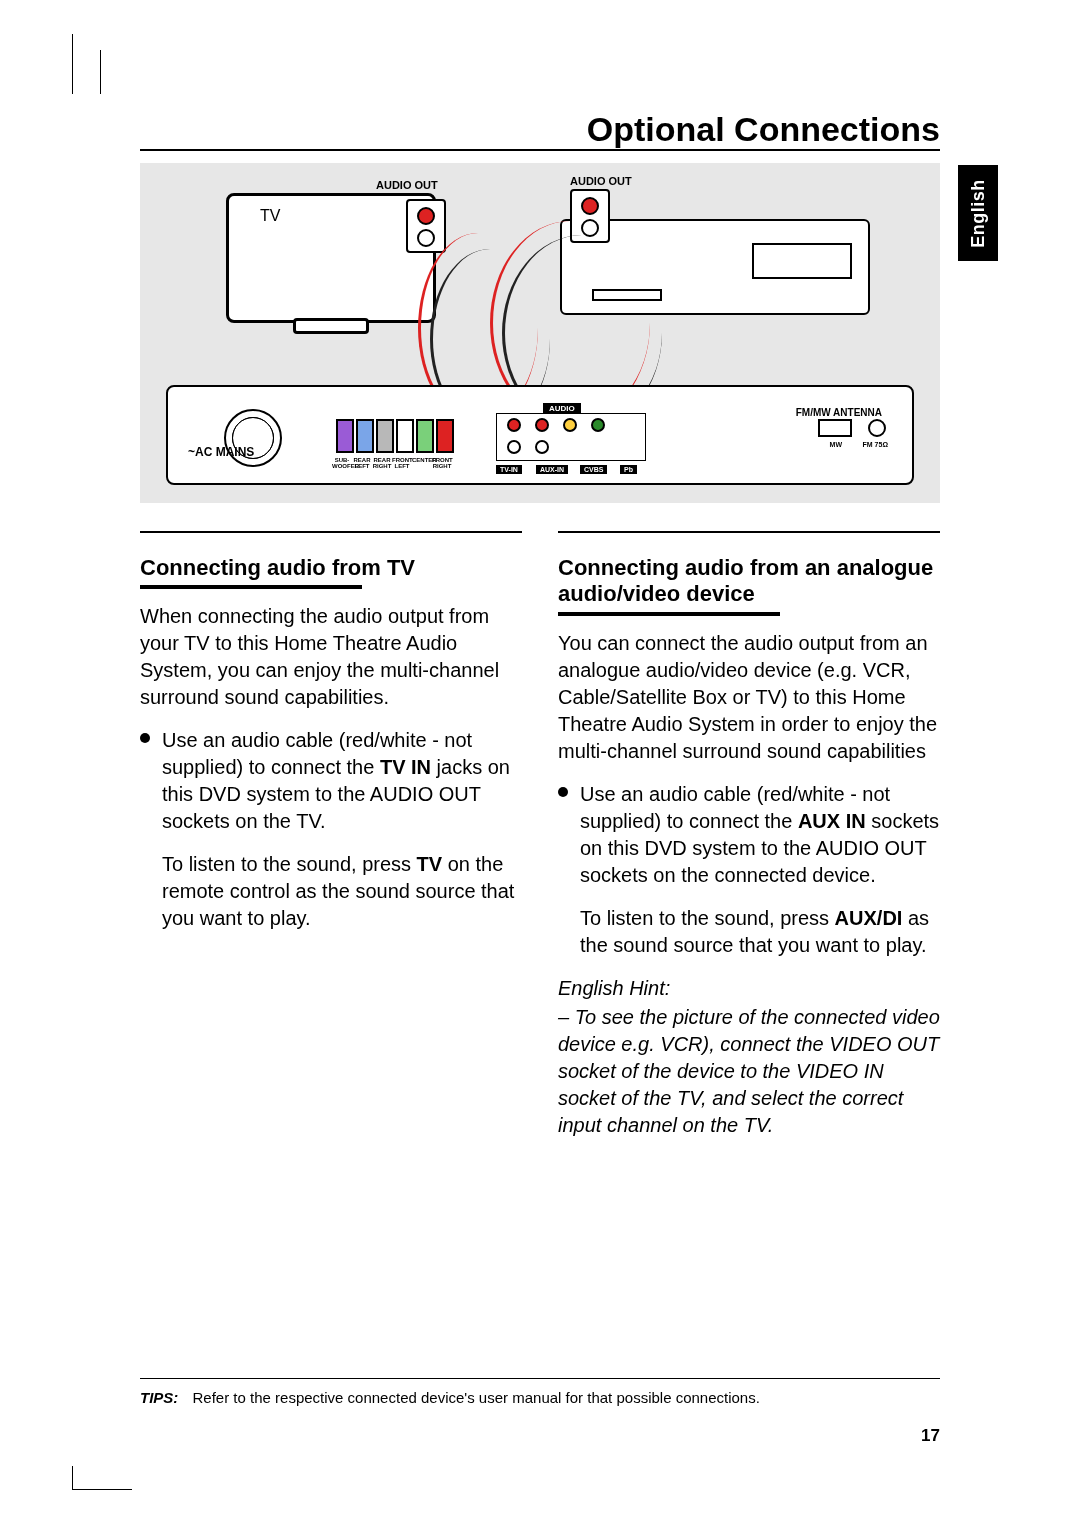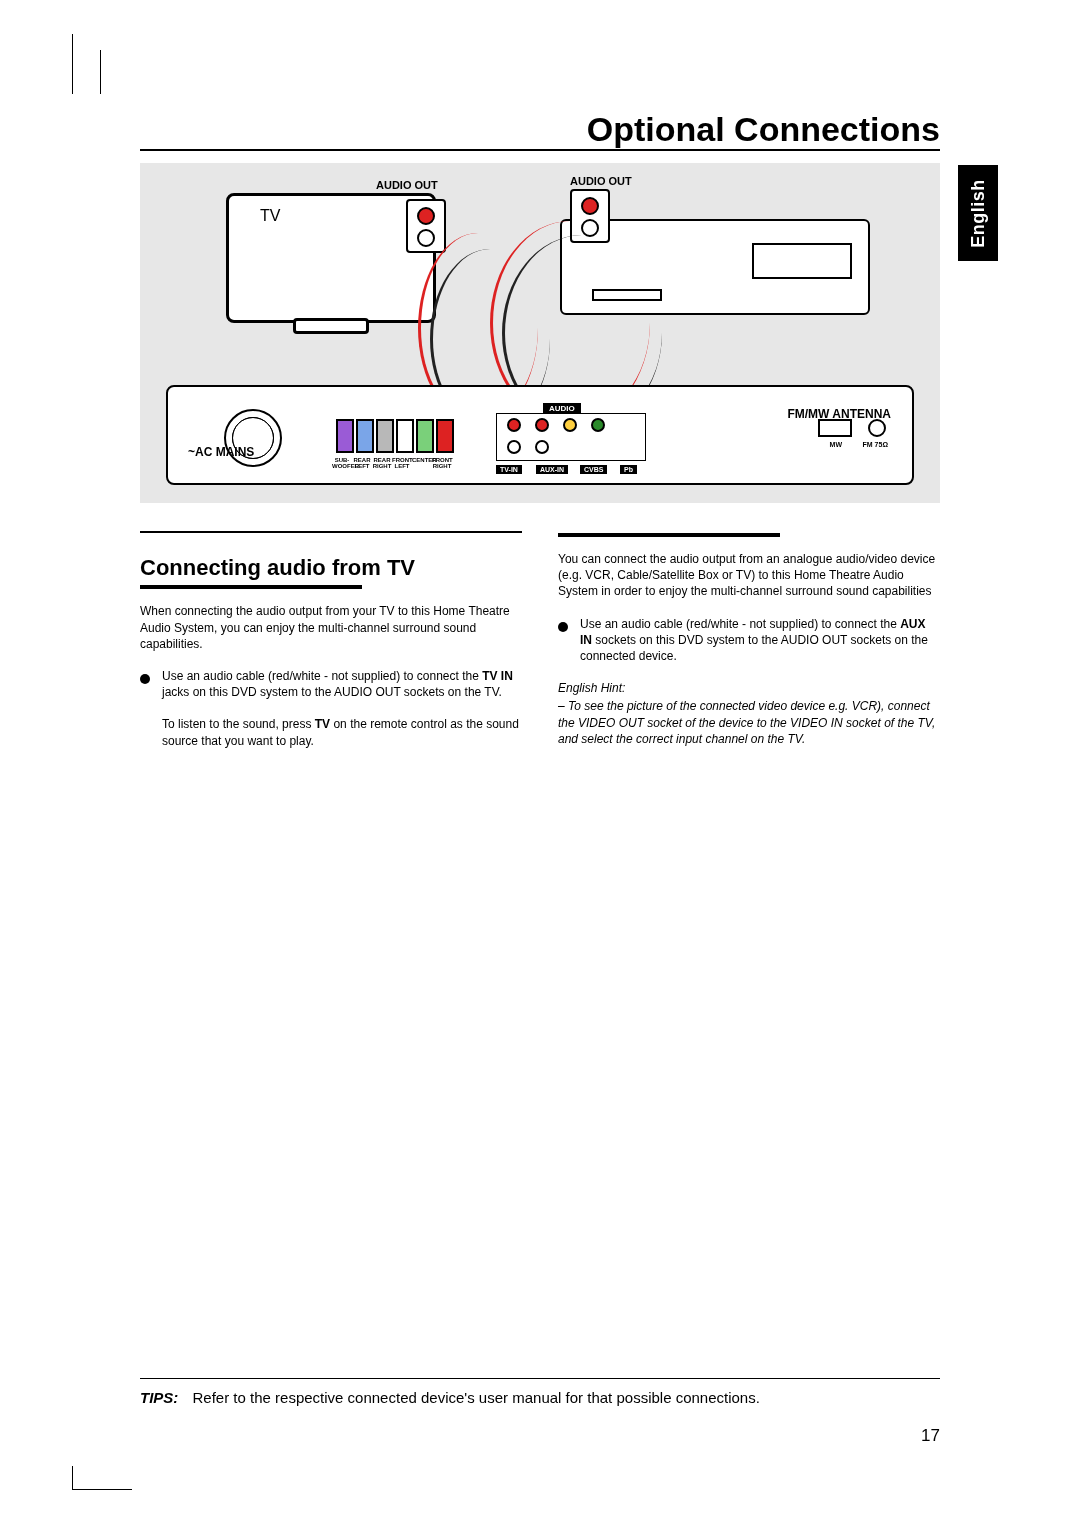--- a/index.html
+++ b/index.html
@@ -89,21 +89,21 @@
   .audio-group{position:absolute;left:328px;top:26px;width:150px;height:48px;border:1px solid #000;}
   .audio-group .row{position:absolute;display:flex;gap:14px;left:10px;}
   .jack{width:14px;height:14px;border:2px solid #000;border-radius:50%;}
   .jack.r{background:#d22;} .jack.w{background:#fff;}
   .jack.y{background:#ffd040;} .jack.g{background:#2a8a2a;}
   .audio-lbl{position:absolute;left:375px;top:16px;font-size:8px;font-weight:700;background:#000;color:#fff;padding:1px 6px;}
   .tvau-lbl{position:absolute;left:328px;top:78px;font-size:7px;font-weight:700;background:#000;color:#fff;padding:1px 4px;}
   .aux-lbl{position:absolute;left:368px;top:78px;font-size:7px;font-weight:700;background:#000;color:#fff;padding:1px 4px;}
   .cvbs-lbl{position:absolute;left:412px;top:78px;font-size:7px;font-weight:700;background:#000;color:#fff;padding:1px 4px;}
   .pb-lbl{position:absolute;left:452px;top:78px;font-size:7px;font-weight:700;background:#000;color:#fff;padding:1px 4px;}
-  .ant{position:absolute;right:21px;top:20px;font-size:12px;font-weight:700;}
+  .ant{position:absolute;right:30px;top:20px;font-size:10px;font-weight:700;}
   .ant-box{position:absolute;right:60px;top:32px;width:34px;height:18px;border:2px solid #000;}
   .coax{position:absolute;right:26px;top:32px;width:18px;height:18px;border:2px solid #000;border-radius:50%;}
   .mw{position:absolute;right:70px;top:54px;font-size:7px;font-weight:700;}
   .fm{position:absolute;right:24px;top:54px;font-size:7px;font-weight:700;}
   
   .cable{position:absolute;border:3px solid;border-radius:60%;background:transparent;}
   .c1{left:278px;top:70px;width:120px;height:190px;border-color:#d22;border-right:none;border-top:none;}
   .c2{left:290px;top:86px;width:120px;height:180px;border-color:#222;border-right:none;border-top:none;}
   .c3{left:350px;top:58px;width:160px;height:204px;border-color:#d22;border-left:none;border-top:none;transform:scaleX(-1);}
   .c4{left:362px;top:72px;width:160px;height:196px;border-color:#222;border-left:none;border-top:none;transform:scaleX(-1);}
@@ -121,21 +121,21 @@
     margin-bottom: 2px;
     line-height: 1.2;
   }
   .sect-rule {
     height: 6px;
     border-bottom: 4px solid #000;
     margin-bottom: 14px;
     width: 58%;
   }
   .col p {
-    font-size: 12px;
+    font-size: 20px;
     line-height: 1.35;
     margin-bottom: 16px;
   }
   .bullet {
     position: relative;
     padding-left: 22px;
   }
   .bullet::before {
     content: "";
     position: absolute;
@@ -154,20 +154,21 @@
     border-top: 1px solid #000;
     padding-top: 10px;
     font-size: 15px;
   }
   .tips .lbl { font-weight: 700; font-style: italic; margin-right: 10px; }
   .pagenum {
     position: absolute;
     right: 140px;
     bottom: 78px;
     font-size: 17px;
+    font-weight: bold;
   }
   .crop-tl{position:absolute;left:72px;top:34px;width:24px;height:60px;border-left:1px solid #000;border-top:0;}
   .crop-tl::after{content:"";position:absolute;left:0;top:0;width:0;height:60px;}
   .crop-bl{position:absolute;left:72px;bottom:34px;width:60px;height:24px;border-left:1px solid #000;border-bottom:1px solid #000;}
   .crop-tr{position:absolute;left:100px;top:50px;width:0;height:44px;border-left:1px solid #000;}
 </style>
 </head>
 <body>
 
 <div class="crop-tl"></div>
@@ -253,25 +254,29 @@
       <p>When connecting the audio output from your TV to this Home Theatre Audio System, you can enjoy the multi-channel surround sound capabilities.</p>
       <p class="bullet">
         <span>Use an audio cable (red/white - not supplied) to connect the </span><span class="bold">TV IN</span><span> jacks on this DVD system to the AUDIO OUT sockets on the TV.</span>
       </p>
       <p style="padding-left:22px;">
         <span>To listen to the sound, press </span><span class="bold">TV</span><span> on the remote control as the sound source that you want to play.</span>
       </p>
     </div>
 
     <div class="col">
+      <div class="sect-head">Connecting audio from an analogue audio/video device</div>
       <div class="sect-rule"></div>
       <p>You can connect the audio output from an analogue audio/video device (e.g. VCR, Cable/Satellite Box or TV) to this Home Theatre Audio System in order to enjoy the multi-channel surround sound capabilities</p>
       <p class="bullet">
         <span>Use an audio cable (red/white - not supplied) to connect the </span><span class="bold">AUX IN</span><span> sockets on this DVD system to the AUDIO OUT sockets on the connected device.</span>
       </p>
+      <p style="padding-left:22px;">
+        <span>To listen to the sound, press </span><span class="bold">AUX/DI</span><span> as the sound source that you want to play.</span>
+      </p>
       <p class="hint" style="margin-bottom:2px;">English Hint:</p>
       <p class="hint">– To see the picture of the connected video device e.g. VCR), connect the VIDEO OUT socket of the device to the VIDEO IN socket of the TV, and select the correct input channel on the TV.</p>
     </div>
   </div>
 </div>
 
 <div class="tips">
   <span class="lbl">TIPS:</span>
   <span>Refer to the respective connected device's user manual for that possible connections.</span>
 </div>

